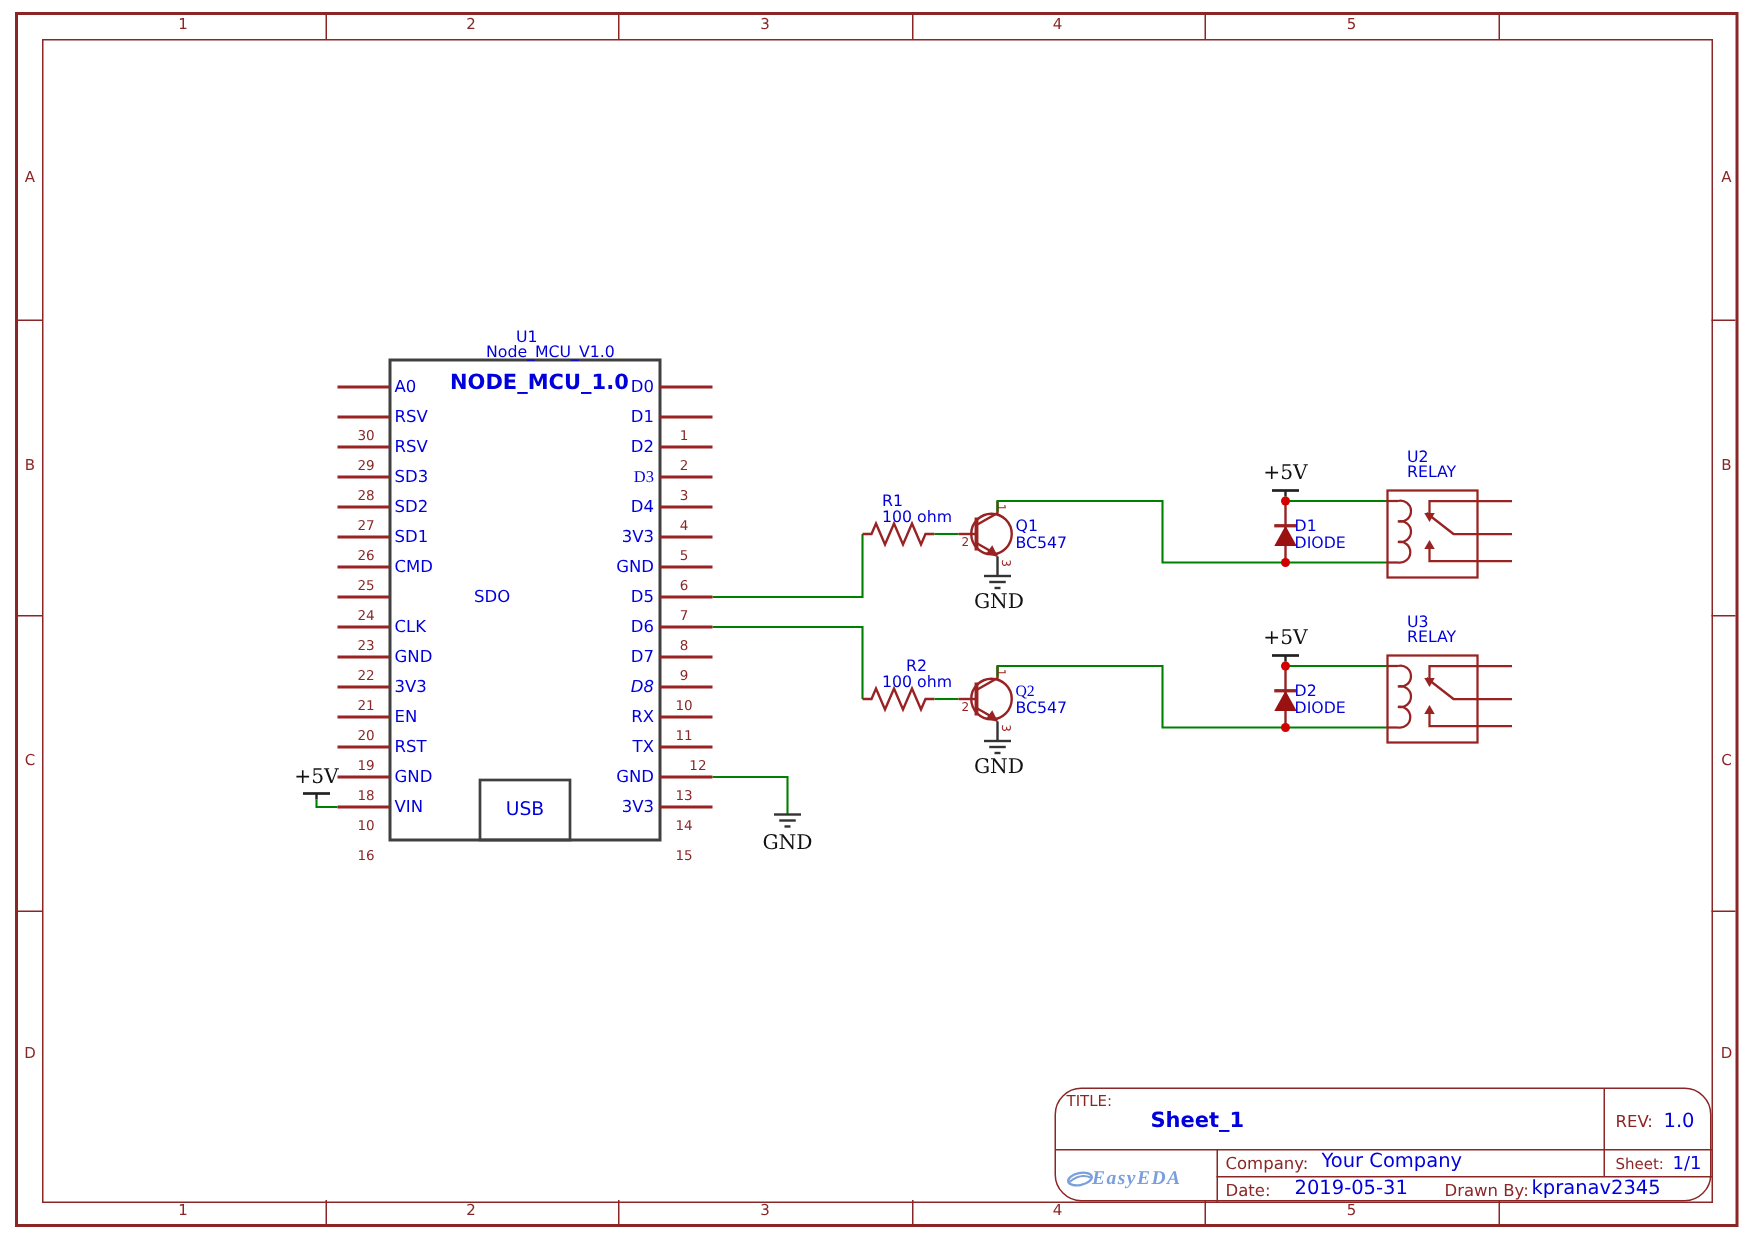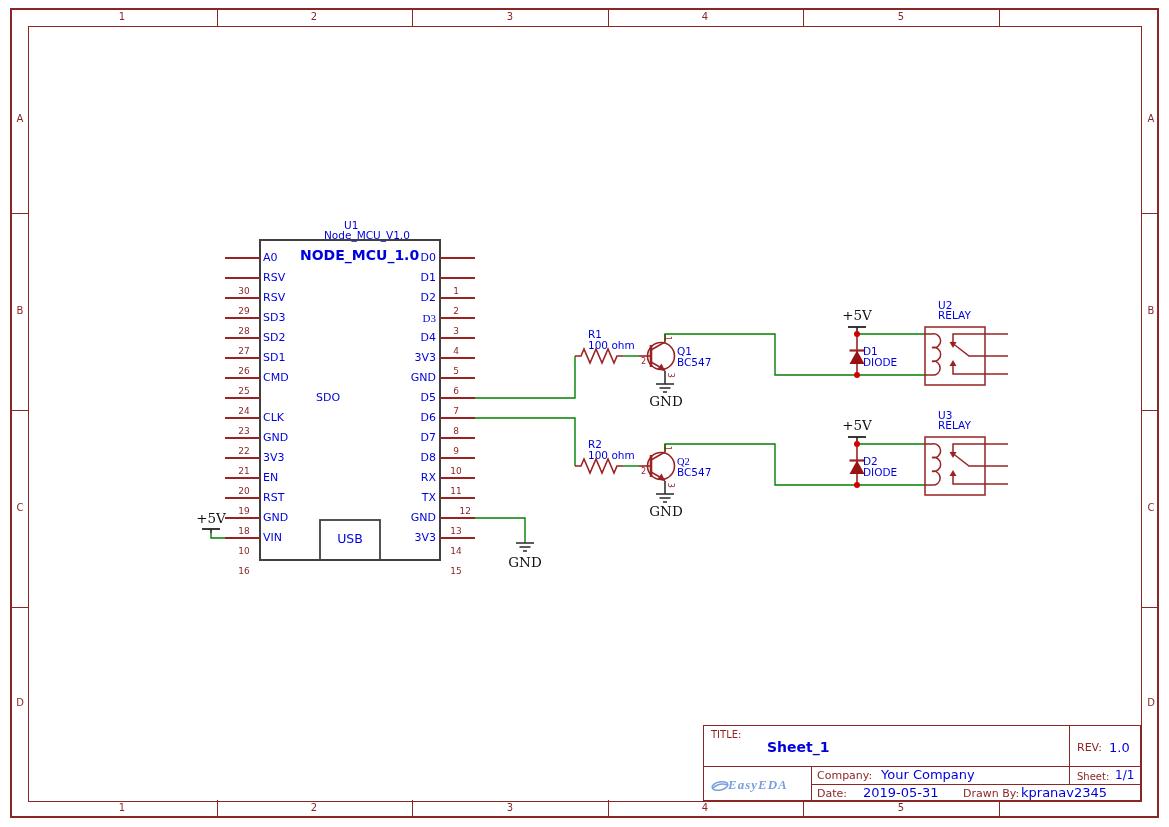--- a/index.html
+++ b/index.html
@@ -1,18 +1,18 @@
 <!DOCTYPE html>
 <html><head>
 <meta charset="utf-8">
 <style>
   html,body{margin:0;padding:0;background:#ffffff;}
   #sheet{position:relative;width:1169px;height:827px;background:#ffffff;overflow:hidden;
          font-family:"DejaVu Sans","Liberation Sans",sans-serif;}
-  .abs{position:absolute;}
+  .abs{position:absolute;border-radius:18px;}
   .t{position:absolute;white-space:nowrap;line-height:1.1;}
   
   .frame-outer{position:absolute;left:10px;top:8px;width:1145px;height:806px;border:2px solid #8b2626;}
   .frame-inner{position:absolute;left:28px;top:26px;width:1112px;height:774px;border:1px solid #8b2626;}
   .vtick{position:absolute;width:1px;background:#8b2626;}
   .htick{position:absolute;height:1px;background:#8b2626;}
   .ruler-label{color:#8b2626;font-size:10px;}
   
   .pin-stub{position:absolute;height:2px;background:#992222;}
   .pin-num{color:#8b2626;font-size:9px;margin-top:41px;}
@@ -240,21 +240,21 @@
       <div class="t pin-num" style="left: 441px; top: 386px; width: 30px; text-align: center;">8</div>
       <div class="t pin-name" style="left: 336px; top: 392px; width: 100px; text-align: right;">D5</div>
       <div class="pin-stub" style="left: 440px; top: 417px; width: 35px;"></div>
       <div class="t pin-num" style="left: 441px; top: 406px; width: 30px; text-align: center;">9</div>
       <div class="t pin-name" style="left: 336px; top: 412px; width: 100px; text-align: right;">D6</div>
       <div class="pin-stub" style="left: 440px; top: 437px; width: 35px;"></div>
       <div class="t pin-num" style="left: 441px; top: 426px; width: 30px; text-align: center;">10</div>
       <div class="t pin-name" style="left: 336px; top: 432px; width: 100px; text-align: right;">D7</div>
       <div class="pin-stub" style="left: 440px; top: 457px; width: 35px;"></div>
       <div class="t pin-num" style="left: 441px; top: 446px; width: 30px; text-align: center;">11</div>
-      <div class="t pin-name" style="left: 336px; top: 452px; width: 100px; text-align: right;">D8</div>
+      <div class="t pin-name" style="left: 336px; top: 452px; width: 100px; text-align: right; font-style: italic;">D8</div>
       <div class="pin-stub" style="left: 440px; top: 477px; width: 35px;"></div>
       <div class="t pin-num" style="left: 441px; top: 466px; width: 30px; text-align: right;">12</div>
       <div class="t pin-name" style="left: 336px; top: 472px; width: 100px; text-align: right;">RX</div>
       <div class="pin-stub" style="left: 440px; top: 497px; width: 35px;"></div>
       <div class="t pin-num" style="left: 441px; top: 486px; width: 30px; text-align: center;">13</div>
       <div class="t pin-name" style="left: 336px; top: 492px; width: 100px; text-align: right;">TX</div>
       <div class="pin-stub" style="left: 440px; top: 517px; width: 35px;"></div>
       <div class="t pin-num" style="left: 441px; top: 506px; width: 30px; text-align: center;">14</div>
       <div class="t pin-name" style="left: 336px; top: 512px; width: 100px; text-align: right;">GND</div>
       <div class="pin-stub" style="left: 440px; top: 537px; width: 35px;"></div>
@@ -268,21 +268,21 @@
       <div class="t blue10" style="left: 677px; top: 357px;">BC547</div>
       <div class="t blue10" style="left: 863px; top: 346px;">D1</div>
       <div class="t blue10" style="left: 863px; top: 357px;">DIODE</div>
       <div class="t blue10" style="left: 938px; top: 300px;">U2</div>
       <div class="t blue10" style="left: 938px; top: 310px;">RELAY</div>
       <div class="t net c" style="left: 666px; top: 394px;">GND</div>
       <div class="t net c" style="left: 857px; top: 308px;">+5V</div>
       <div class="t pnum rot" style="left: 664px; top: 334px;">1</div>
       <div class="t pnum" style="left: 641px; top: 358px;">2</div>
       <div class="t pnum rot" style="left: 667px; top: 371px;">3</div>
-      <div class="t blue10" style="left: 588px; top: 439px;">R2</div>
+      <div class="t blue10" style="left: 604px; top: 439px;">R2</div>
       <div class="t blue10" style="left: 588px; top: 450px;">100 ohm</div>
       <div class="t blue10" style="left: 677px; top: 456px; font-family: Liberation Serif, serif;">Q2</div>
       <div class="t blue10" style="left: 677px; top: 467px;">BC547</div>
       <div class="t blue10" style="left: 863px; top: 456px;">D2</div>
       <div class="t blue10" style="left: 863px; top: 467px;">DIODE</div>
       <div class="t blue10" style="left: 938px; top: 410px;">U3</div>
       <div class="t blue10" style="left: 938px; top: 420px;">RELAY</div>
       <div class="t net c" style="left: 666px; top: 504px;">GND</div>
       <div class="t net c" style="left: 857px; top: 418px;">+5V</div>
       <div class="t pnum rot" style="left: 664px; top: 444px;">1</div>

